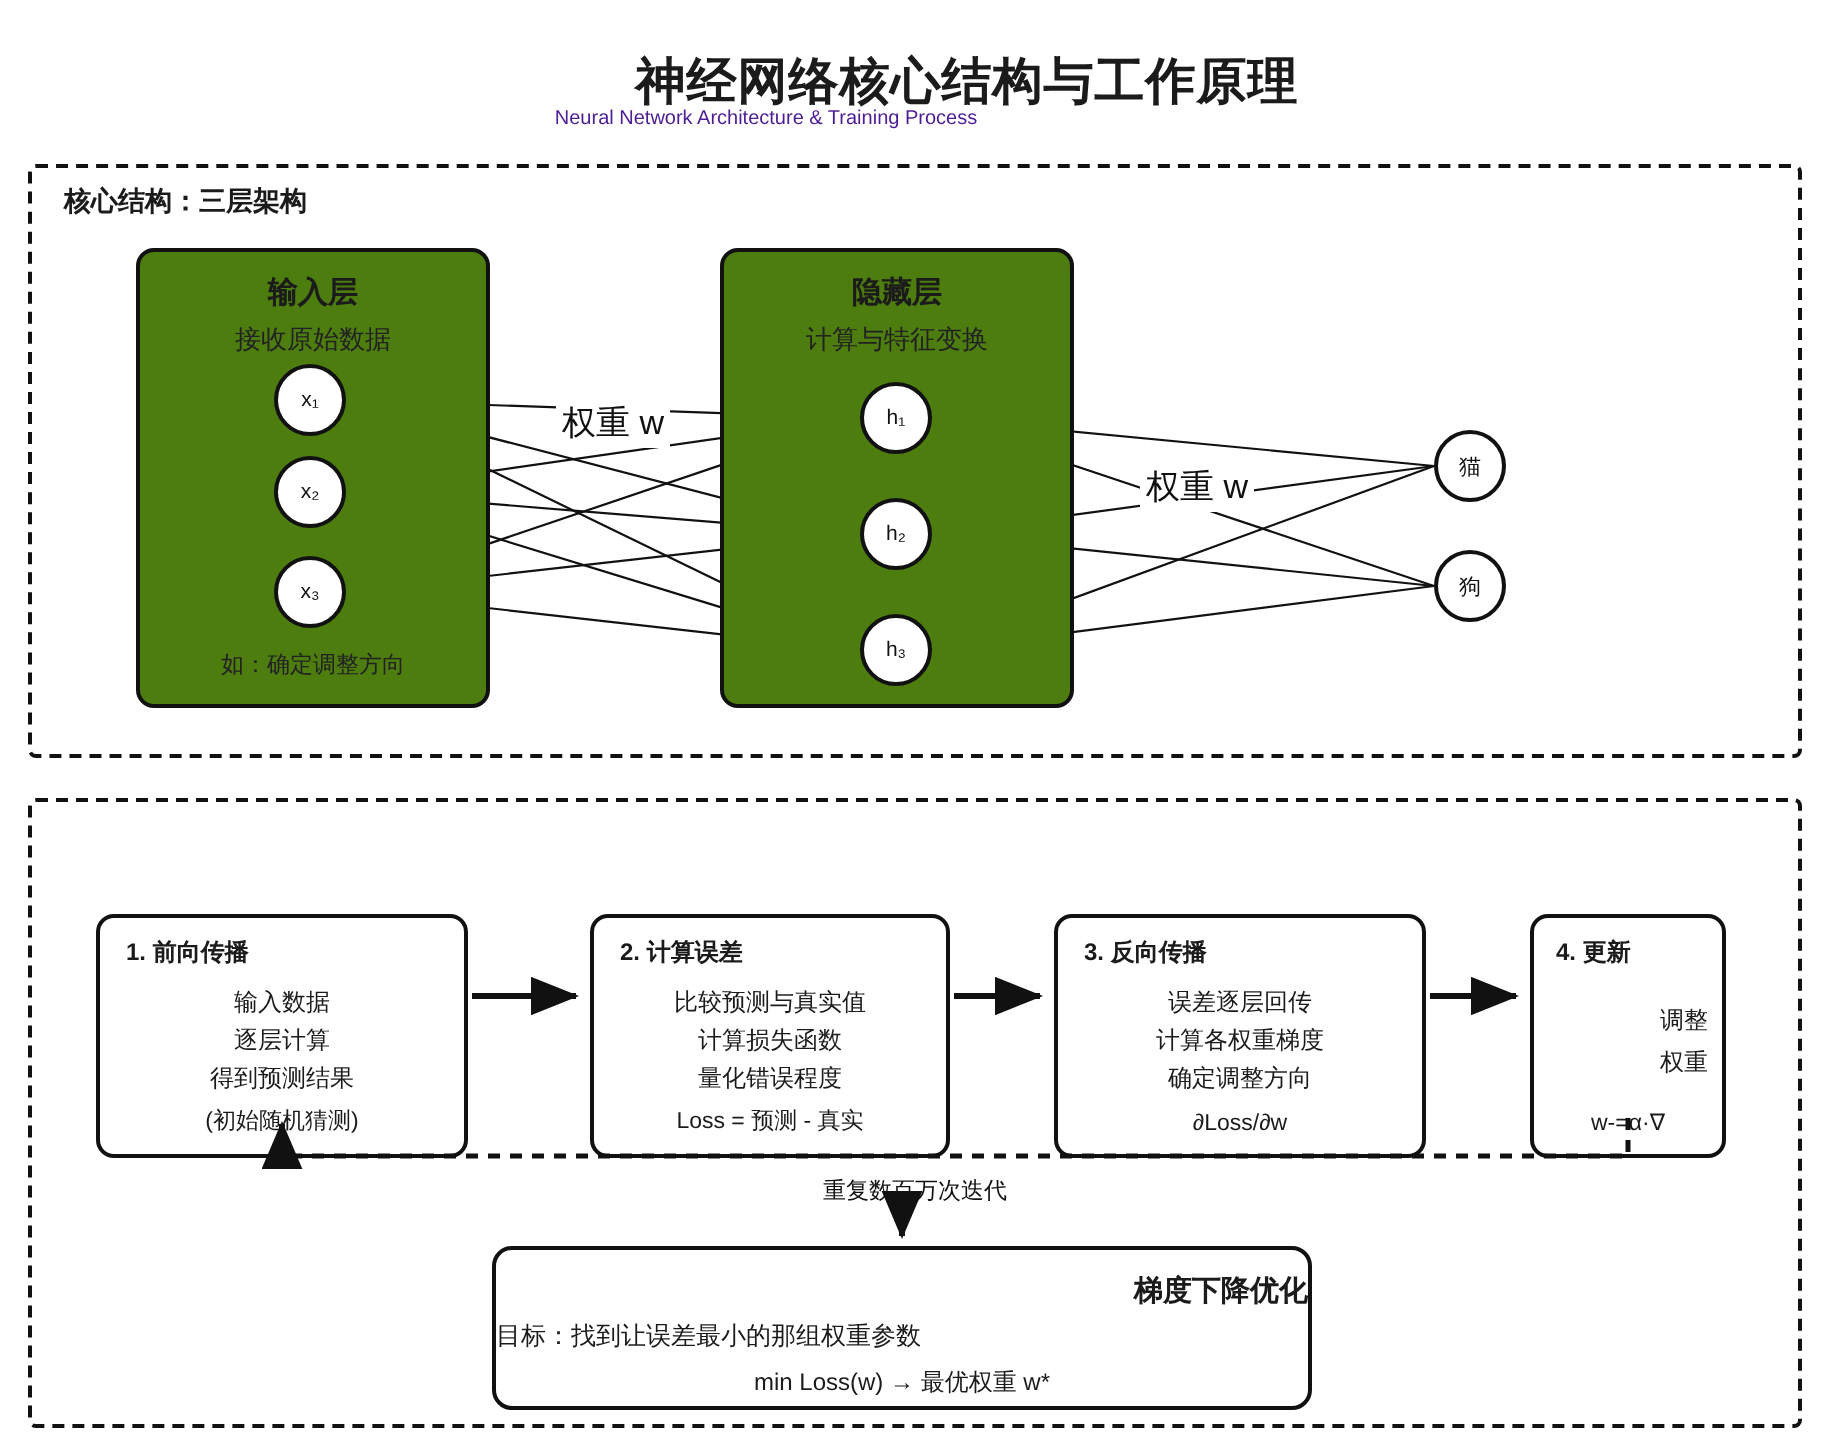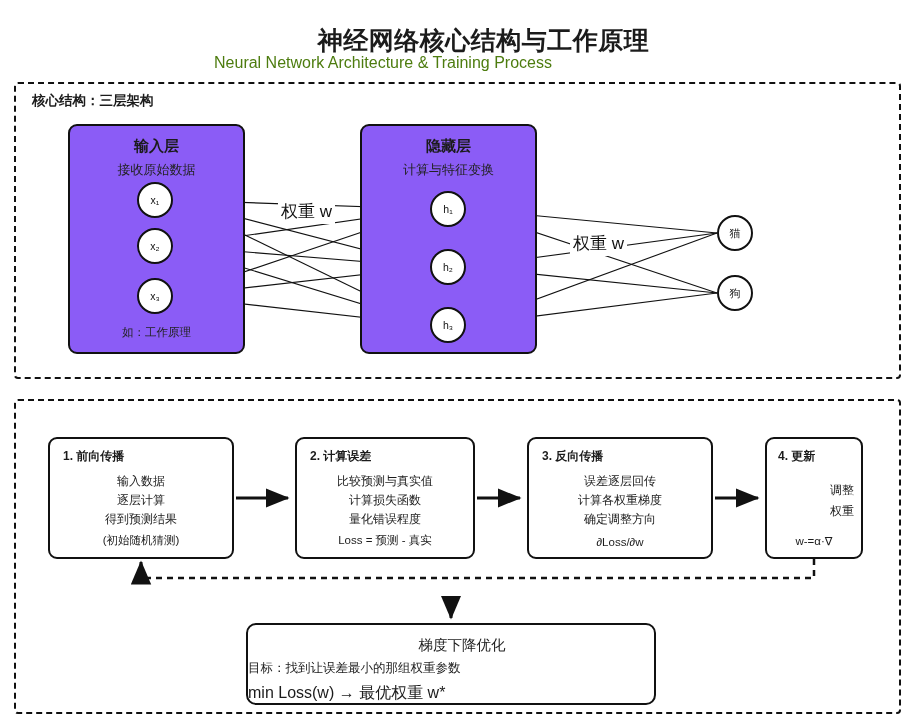--- a/index.html
+++ b/index.html
@@ -30,22 +30,22 @@
     text-align: center;
     font-size: 25px;
     font-weight: bold;
     letter-spacing: 0.5px;
     padding-left: 26px;
   }
   #sub-title {
     position: absolute;
     top: 54px; left: 0; width: 766px;
     text-align: center;
-    font-size: 16px;
-    color: #4d7c0f;
+    font-size: 10px;
+    color: #4c1d95;
   }
 
   
   .section {
     position: absolute;
     border: 2px dashed #111;
     border-radius: 4px;
     box-sizing: border-box;
     background: transparent;
   }
@@ -57,21 +57,21 @@
     font-size: 13.5px;
     font-weight: bold;
   }
 
   
   .layer-card {
     position: absolute;
     border: 2.5px solid #111;
     border-radius: 9px;
     box-sizing: border-box;
-    background: #8b5cf6;
+    background: #4d7c0f;
   }
   #layer-input  { left: 68px;  top: 124px; width: 177px; height: 230px; }
   #layer-hidden { left: 360px; top: 124px; width: 177px; height: 230px; }
   #layer-output { left: 651px; top: 124px; width: 177px; height: 230px; }
   .layer-title {
     position: absolute;
     top: 11px; left: 0; width: 100%;
     text-align: center;
     font-size: 15px;
     font-weight: bold;
@@ -121,20 +121,21 @@
   #weight-label-1 { left: 278px; top: 199px; }
   #weight-label-2 { left: 570px; top: 231px; }
 
   
   .step-box {
     position: absolute;
     border: 2.5px solid #111;
     border-radius: 9px;
     box-sizing: border-box;
     background: #fff;
+    margin-top: 20px;
   }
   #step-1 { left: 48px;  top: 437px; width: 186px; height: 122px; }
   #step-2 { left: 295px; top: 437px; width: 180px; height: 122px; }
   #step-3 { left: 527px; top: 437px; width: 186px; height: 122px; }
   #step-4 { left: 765px; top: 437px; width: 98px;  height: 122px; }
 
   .step-head {
     position: absolute;
     top: 9px; left: 13px;
     font-size: 12px;
@@ -161,29 +162,29 @@
   #goal-box {
     position: absolute;
     left: 246px; top: 623px; width: 410px; height: 82px;
     border: 2.5px solid #111;
     border-radius: 10px;
     box-sizing: border-box;
     background: #fff;
   }
   #goal-title {
     position: absolute; top: 11px; left: 0; width: 100%;
-    text-align: center; font-size: 14.5px; font-weight: normal; padding-left: 11px;
+    text-align: right; font-size: 14.5px; font-weight: bold;
   }
   #goal-sub {
     position: absolute; top: 35px; left: 0; width: 100%;
     text-align: left; font-size: 12.5px;
   }
   #goal-formula {
     position: absolute; top: 58px; left: 0; width: 100%;
-    text-align: left; font-size: 16px;
+    text-align: center; font-size: 12px;
   }
 
   #loop-label {
     position: absolute;
     left: 0; top: 588px; width: 915px;
     text-align: center;
     font-size: 11.5px;
     color: #111;
   }
 
@@ -224,21 +225,21 @@
       <line x1="466" y1="267" x2="717" y2="233"></line>
       <line x1="466" y1="267" x2="717" y2="293"></line>
       <line x1="466" y1="325" x2="717" y2="233"></line>
       <line x1="466" y1="325" x2="717" y2="293"></line>
     </g>
   </svg>
 
   <div class="layer-card" id="layer-input">
     <div class="layer-title">输入层</div>
     <div class="layer-sub">接收原始数据</div>
-    <div class="layer-foot">如：工作原理</div>
+    <div class="layer-foot">如：确定调整方向</div>
   </div>
   <div class="neuron" style="left:137px; top:182px;">x₁</div>
   <div class="neuron" style="left:137px; top:228px;">x₂</div>
   <div class="neuron" style="left:137px; top:278px;">x₃</div>
 
   <div class="layer-card" id="layer-hidden">
     <div class="layer-title">隐藏层</div>
     <div class="layer-sub">计算与特征变换</div>
     <div class="layer-foot"></div>
   </div>
@@ -298,20 +299,21 @@
     </g>
     <g stroke="#111" stroke-width="3" fill="none" stroke-dasharray="none">
       <line x1="141" y1="574" x2="141" y2="562" marker-end="url(#arrowhead-sm)"></line>
     </g>
 
     <g stroke="#111" stroke-width="3" fill="none">
       <line x1="451" y1="597" x2="451" y2="618" marker-end="url(#arrowhead-sm)"></line>
     </g>
   </svg>
 
+  <div id="loop-label">重复数百万次迭代</div>
 
   <div id="goal-box">
     <div id="goal-title">梯度下降优化</div>
     <div id="goal-sub">目标：找到让误差最小的那组权重参数</div>
     <div id="goal-formula">min Loss(w) → 最优权重 w*</div>
   </div>
 
 </div>
 
 </body></html>

